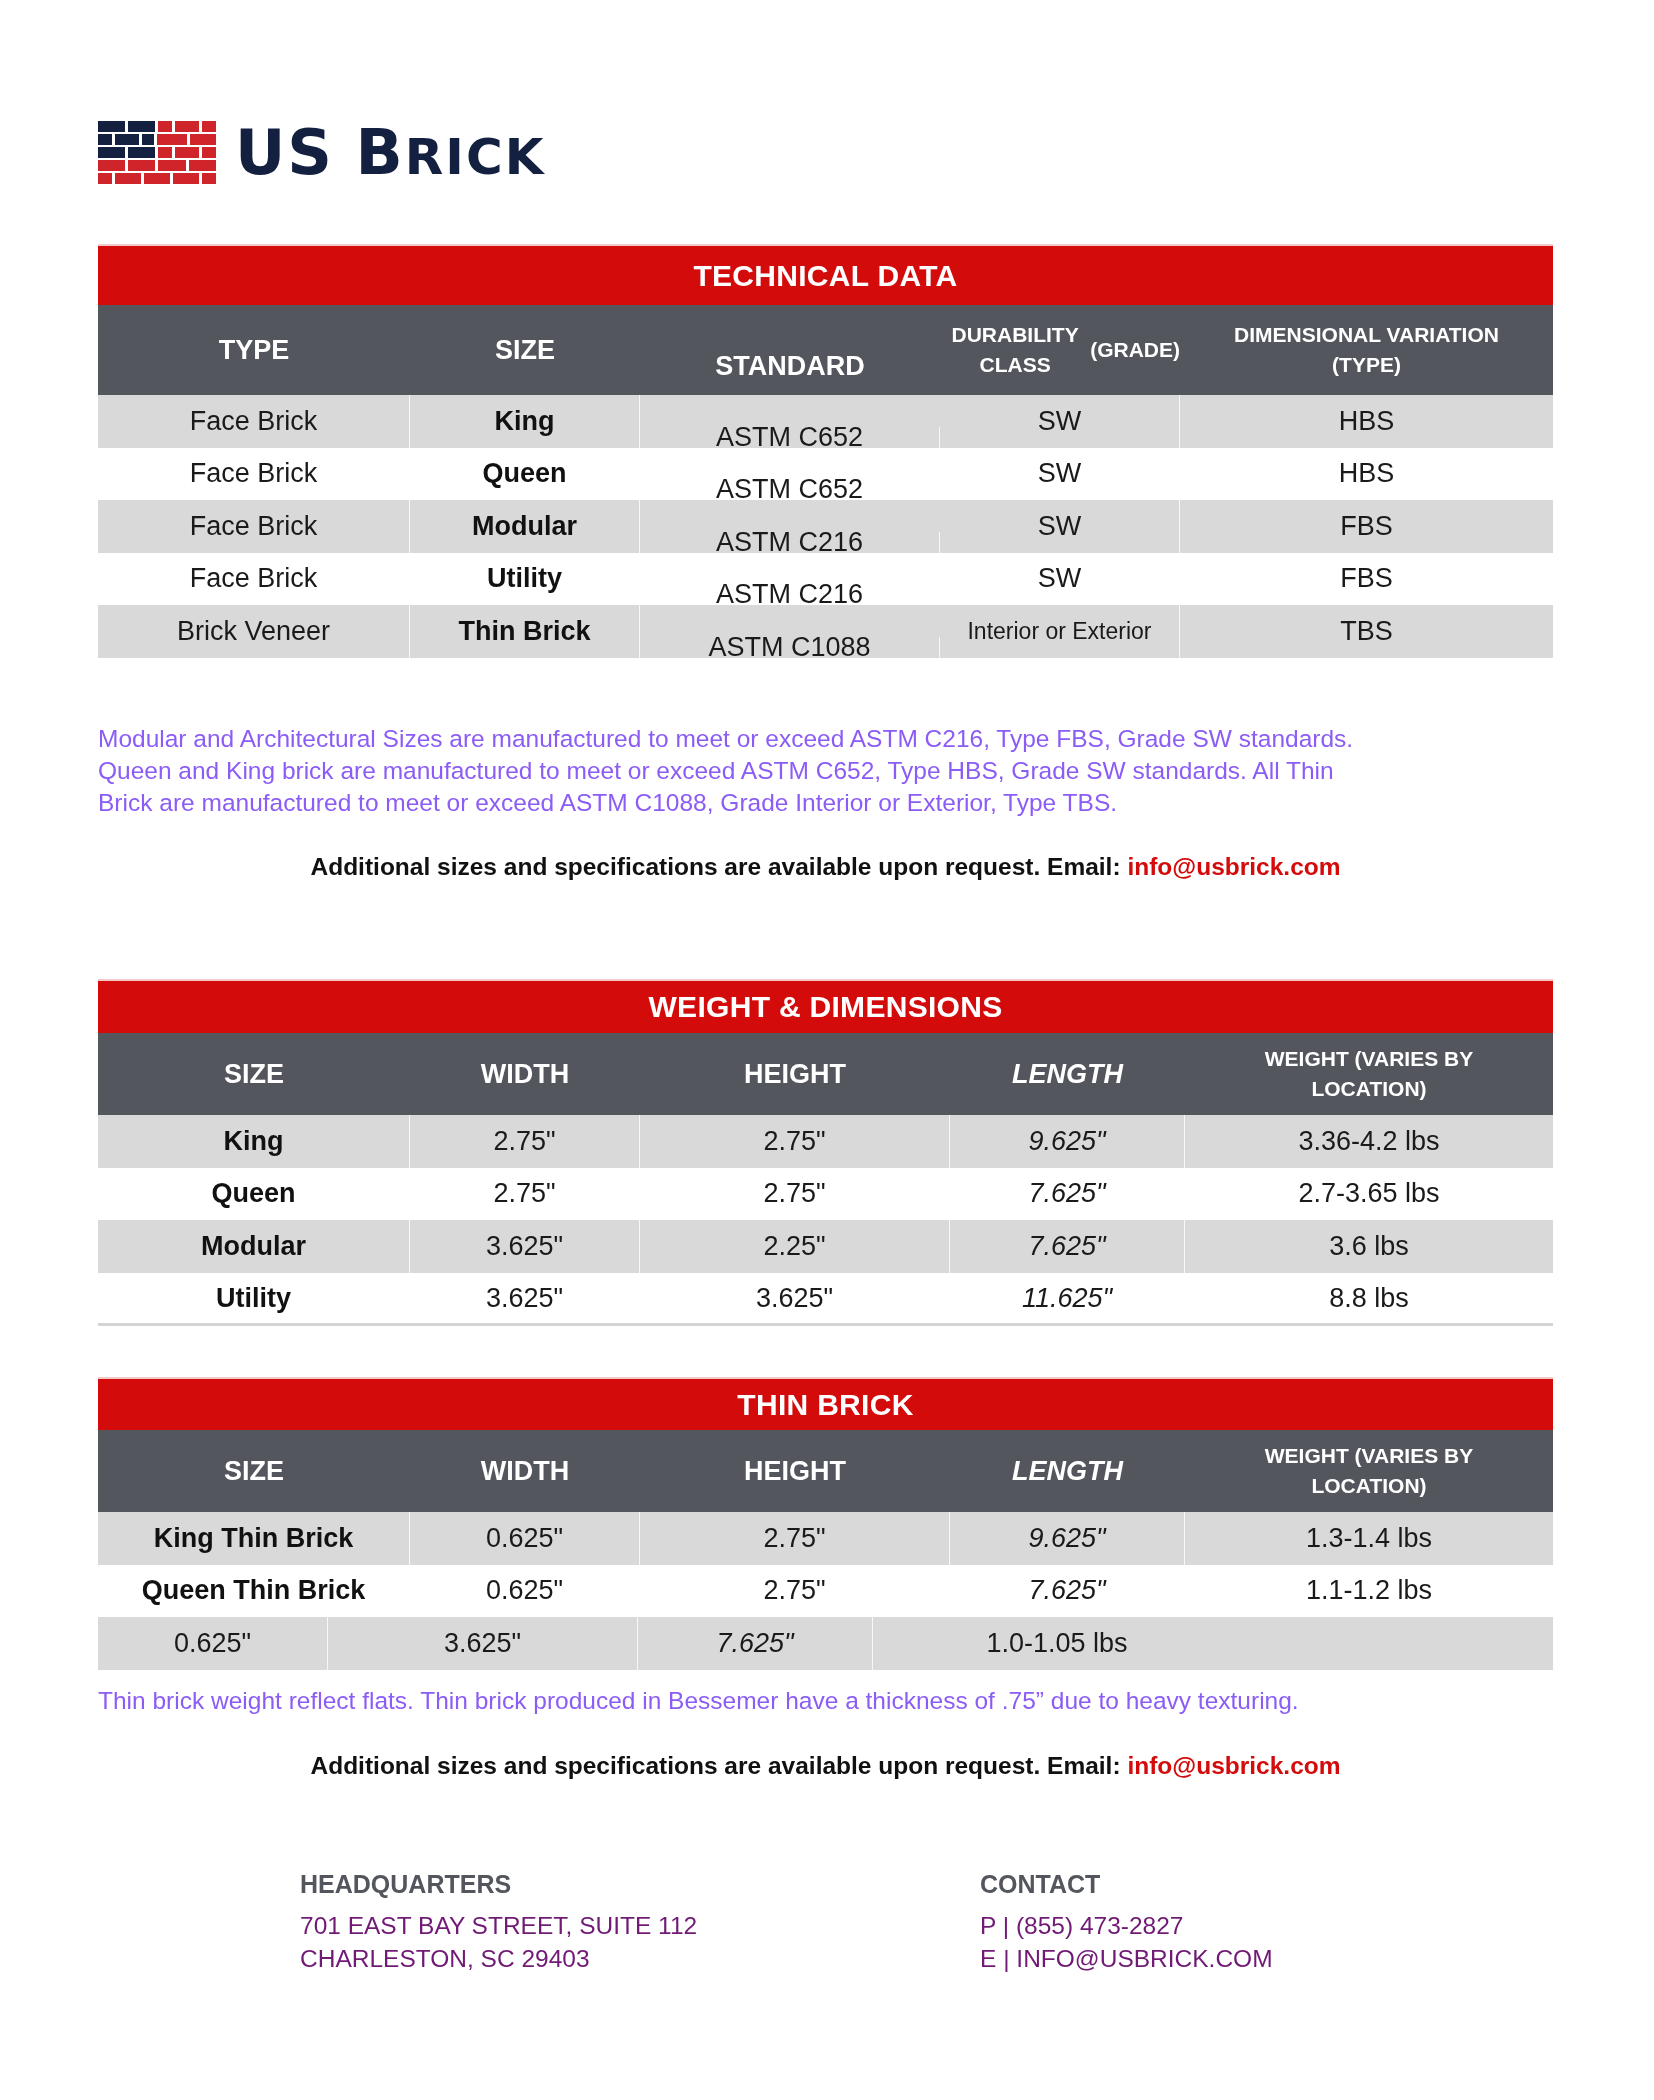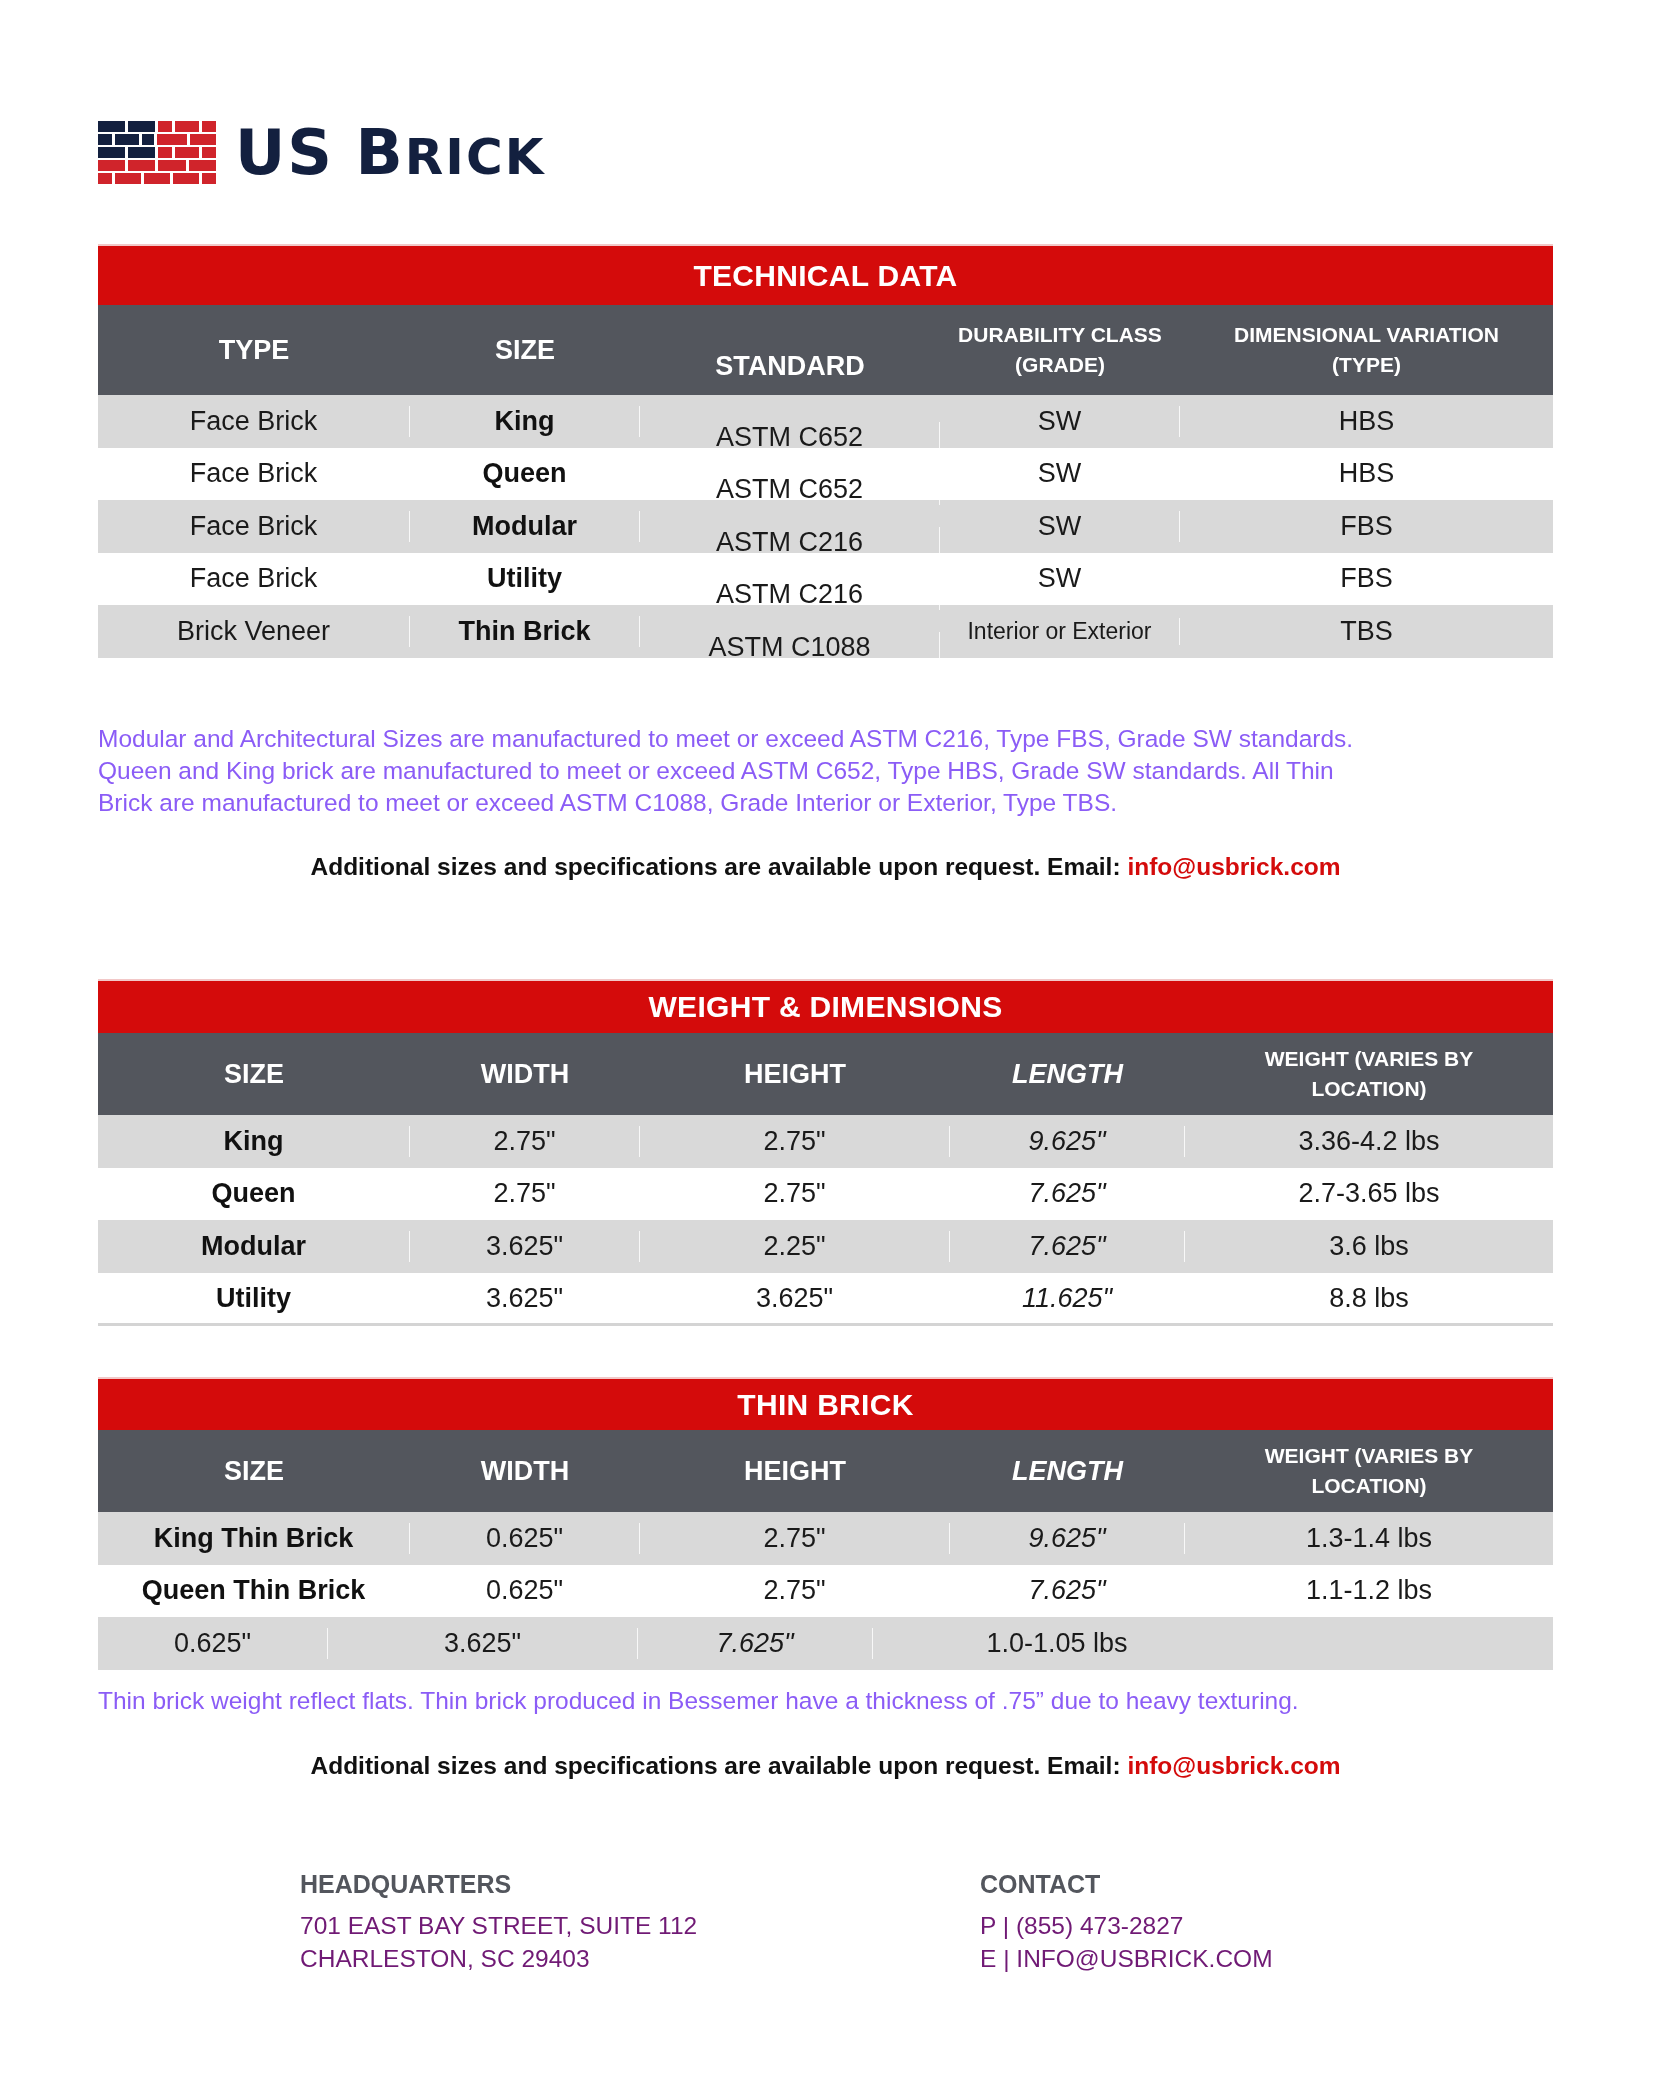--- a/index.html
+++ b/index.html
@@ -15,21 +15,21 @@
     .logo-text { margin-left: 19px; font-family: "DejaVu Sans", sans-serif; font-weight: bold; color: #13203f; letter-spacing: 2px; line-height: 1; }
     .logo-text .big { font-size: 62px; }
     .logo-text .small { font-size: 50px; }
 
     .table-block { position: absolute; left: 98px; width: 1455px; }
     .band { background: #d40b0b; color: #fff; font-weight: bold; text-align: center; display: flex; align-items: center; justify-content: center; font-size: 30px; letter-spacing: 0.3px; border-top: 2px solid #f2c8c8; }
     .hdr { background: #53565d; color: #fff; font-weight: bold; display: flex; }
     .hdr .c { display: flex; align-items: center; justify-content: center; text-align: center; }
     .hdr .c.big { font-size: 27px; }
     .hdr .c.sm { font-size: 21px; line-height: 30px; }
-    .row { display: flex; height: 52.5px; align-items: center; }
+    .row { display: flex; height: 52.5px; }
     .row.alt { background: #d9d9d9; }
     .row.plain { background: #ffffff; }
     .row .c { display: flex; align-items: center; justify-content: center; font-size: 27px; color: #1a1a1a; border-right: 1px solid rgba(255,255,255,0.8); }
     .row .c:last-child { border-right: none; }
     .row .c.bold { font-weight: bold; color: #111; }
     .row .c.small { font-size: 23px; }
 
     .w1 { width: 312px; } .w2 { width: 230px; } .w3 { width: 300px; margin-top: 32px; } .w4 { width: 240px; } .w5 { width: 373px; }
     .d1 { width: 312px; } .d2 { width: 230px; } .d3 { width: 310px; } .d4 { width: 235px; font-style: italic; } .d5 { width: 368px; }
 
@@ -88,21 +88,21 @@
     <span class="big" style="margin-left:14px">B</span><span class="small">RICK</span>
   </div>
 </div>
 
 <div class="table-block" style="top:244px">
   <div class="band" style="height:61px">TECHNICAL DATA</div>
   <div class="hdr" style="height:90px">
     <div class="c big w1">TYPE</div>
     <div class="c big w2">SIZE</div>
     <div class="c big w3">STANDARD</div>
-    <div class="c sm w4" style="flex-direction:column">
+    <div class="c sm w4" style="flex-direction:row">
       <span>DURABILITY CLASS</span>
       <span>(GRADE)</span>
     </div>
     <div class="c sm w5" style="flex-direction:column">
       <span>DIMENSIONAL VARIATION</span>
       <span>(TYPE)</span>
     </div>
   </div>
   <div class="row alt">
     <div class="c w1">Face Brick</div>

